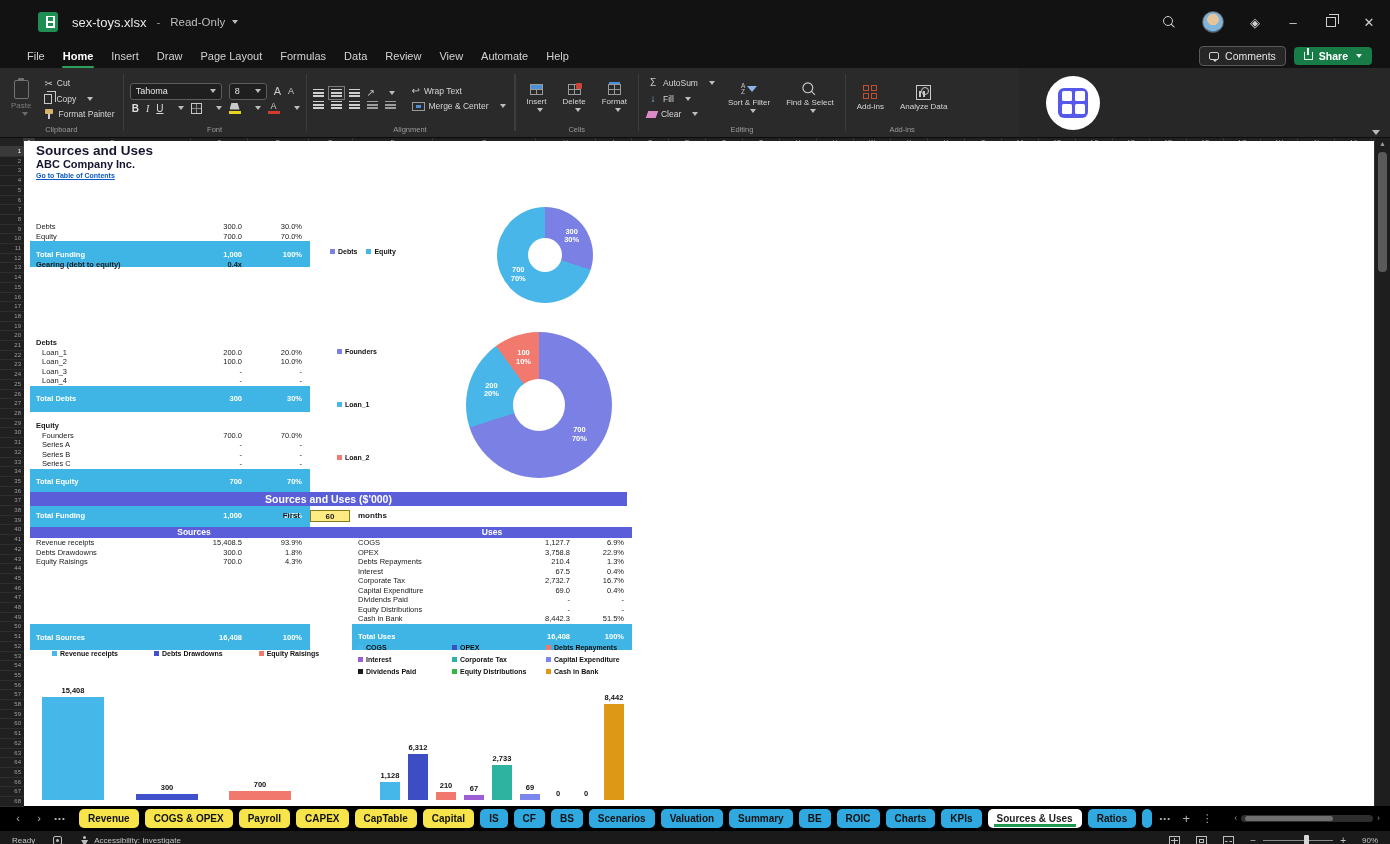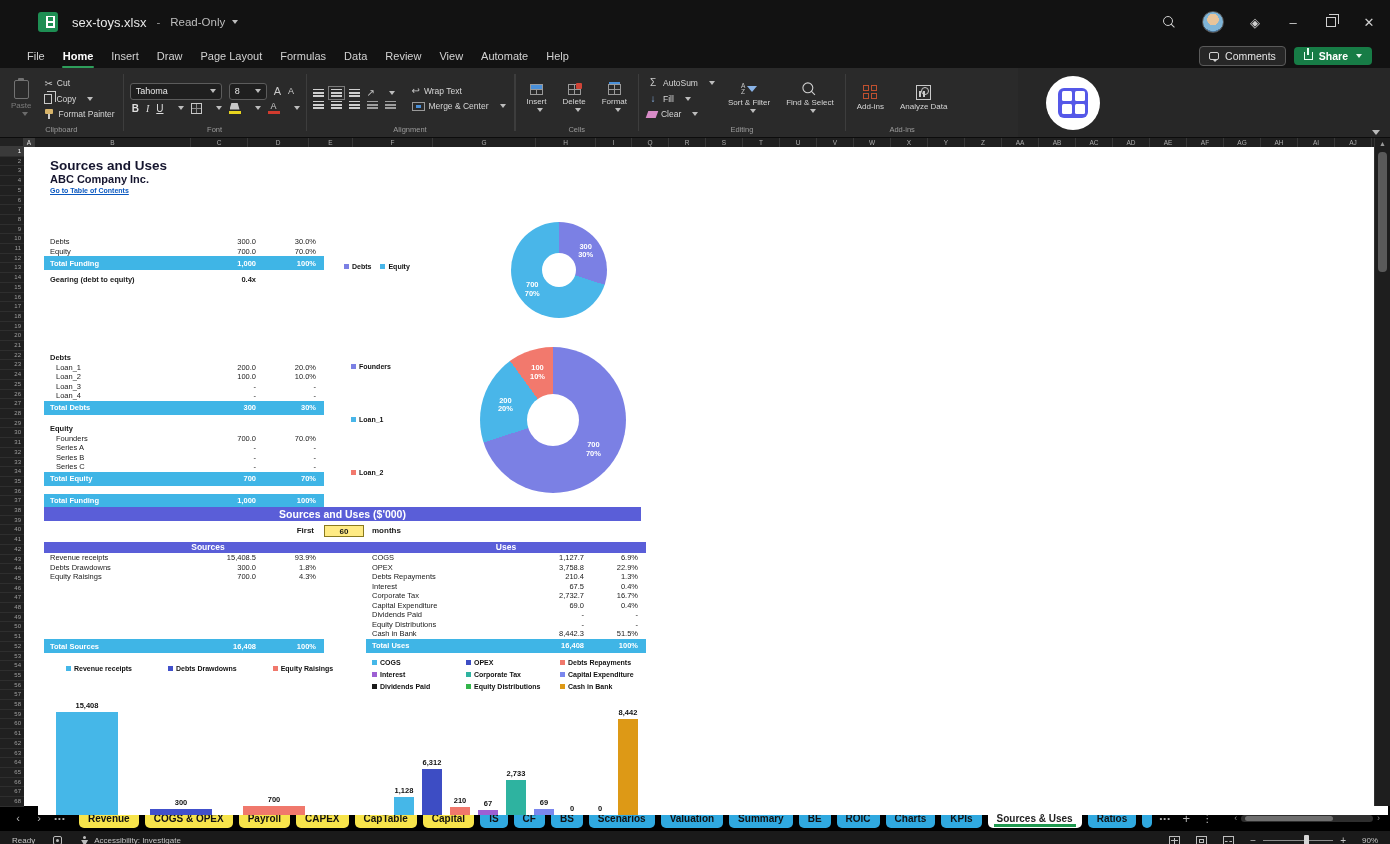--- a/index.html
+++ b/index.html
@@ -108,38 +108,38 @@
   .colhead { border-right:1px solid #383838; color:#ababab; font-size:6.5px; line-height:9px; text-align:center; overflow:hidden; }
   .colhead.first { background:#3a3a3a; color:#e0e0e0; }
   #rownums { position:absolute; left:0; top:9px; width:24px; bottom:0; background:#202020; display:flex; flex-direction:column; }
   .rownum { flex:1; color:#9f9f9f; font-size:6px; text-align:right; padding-right:3px; border-bottom:1px solid #2e2e2e; line-height:8.7px; }
   .rownum.first { background:#3a3a3a; color:#fff; }
   #vscroll { position:absolute; right:0; top:0; width:16px; bottom:0; background:#1e1e1e; border-left:1px solid #333; }
   #vscroll .up { color:#9a9a9a; font-size:7px; text-align:center; line-height:12px; }
   #vscroll .thumb { position:absolute; left:3px; right:3px; top:14px; height:120px; background:#5a5a5a; border-radius:4px; }
 
   
-  #canvas { position:absolute; left:24px; top:18px; width:1350px; height:659px; background:#fff; overflow:hidden; color:#1a1a1a;margin-left:14px; }
+  #canvas { position:absolute; left:24px; top:3px; width:1350px; height:659px; background:#fff; overflow:hidden; color:#1a1a1a; }
   .abs { position:absolute; }
   .sheet-title { font-size:13.5px; font-weight:bold; color:#15152e; }
   .sheet-company { font-size:11px; font-weight:bold; color:#15152e; }
   .toc { font-size:7px; font-weight:bold; color:#0a58c0; text-decoration:underline; }
   .banner { background:#5a5ed8; color:#fff; font-weight:bold; text-align:center; }
   .banner.big { font-size:10px; line-height:13px; }
   .banner.huge { font-size:10.5px; line-height:14px; }
   .banner.small { font-size:8.5px; line-height:11px; }
   .tbl { display:flex; flex-direction:column; }
   .row3 { display:flex; align-items:center; height:9.5px; padding:0 8px 0 6px; font-size:7.5px; }
   .row3 .lbl { flex:1; white-space:nowrap; }
   .row3 .lbl.ind { padding-left:6px; }
   .row3 .lbl.hdr { font-weight:bold; }
   .row3 .val { width:60px; text-align:right; }
   .row3 .pct { width:60px; text-align:right; }
   .uses-t .row3 .pct { width:54px; }
-  .row3.total { background:#3fb5e6; color:#fff; font-weight:bold; height:14px; }
+  .row3.total { background:#3fb5e6; color:#fff; font-weight:bold; height:26px; }
   .spacer { height:9.5px; }
   .spacer.s8 { height:8px; }
   .gear { font-weight:bold; }
   .yellowcell { background:#ffeb84; border:1px solid #8a7a1e; font-size:8px; font-weight:bold; text-align:center; line-height:11px; }
   .flabel { font-size:8px; font-weight:bold; }
   .legend-item { display:flex; align-items:center; gap:3px; font-size:7px; font-weight:bold; color:#111; white-space:nowrap; }
   .sw { width:5px; height:5px; display:inline-block; flex:none; }
   .donut { border-radius:50%; position:absolute; }
   .donut-hole { position:absolute; background:#fff; border-radius:50%; }
   .donut-lab { position:absolute; width:44px; text-align:center; color:#fff; font-weight:bold; font-size:7.5px; line-height:1.1; }

